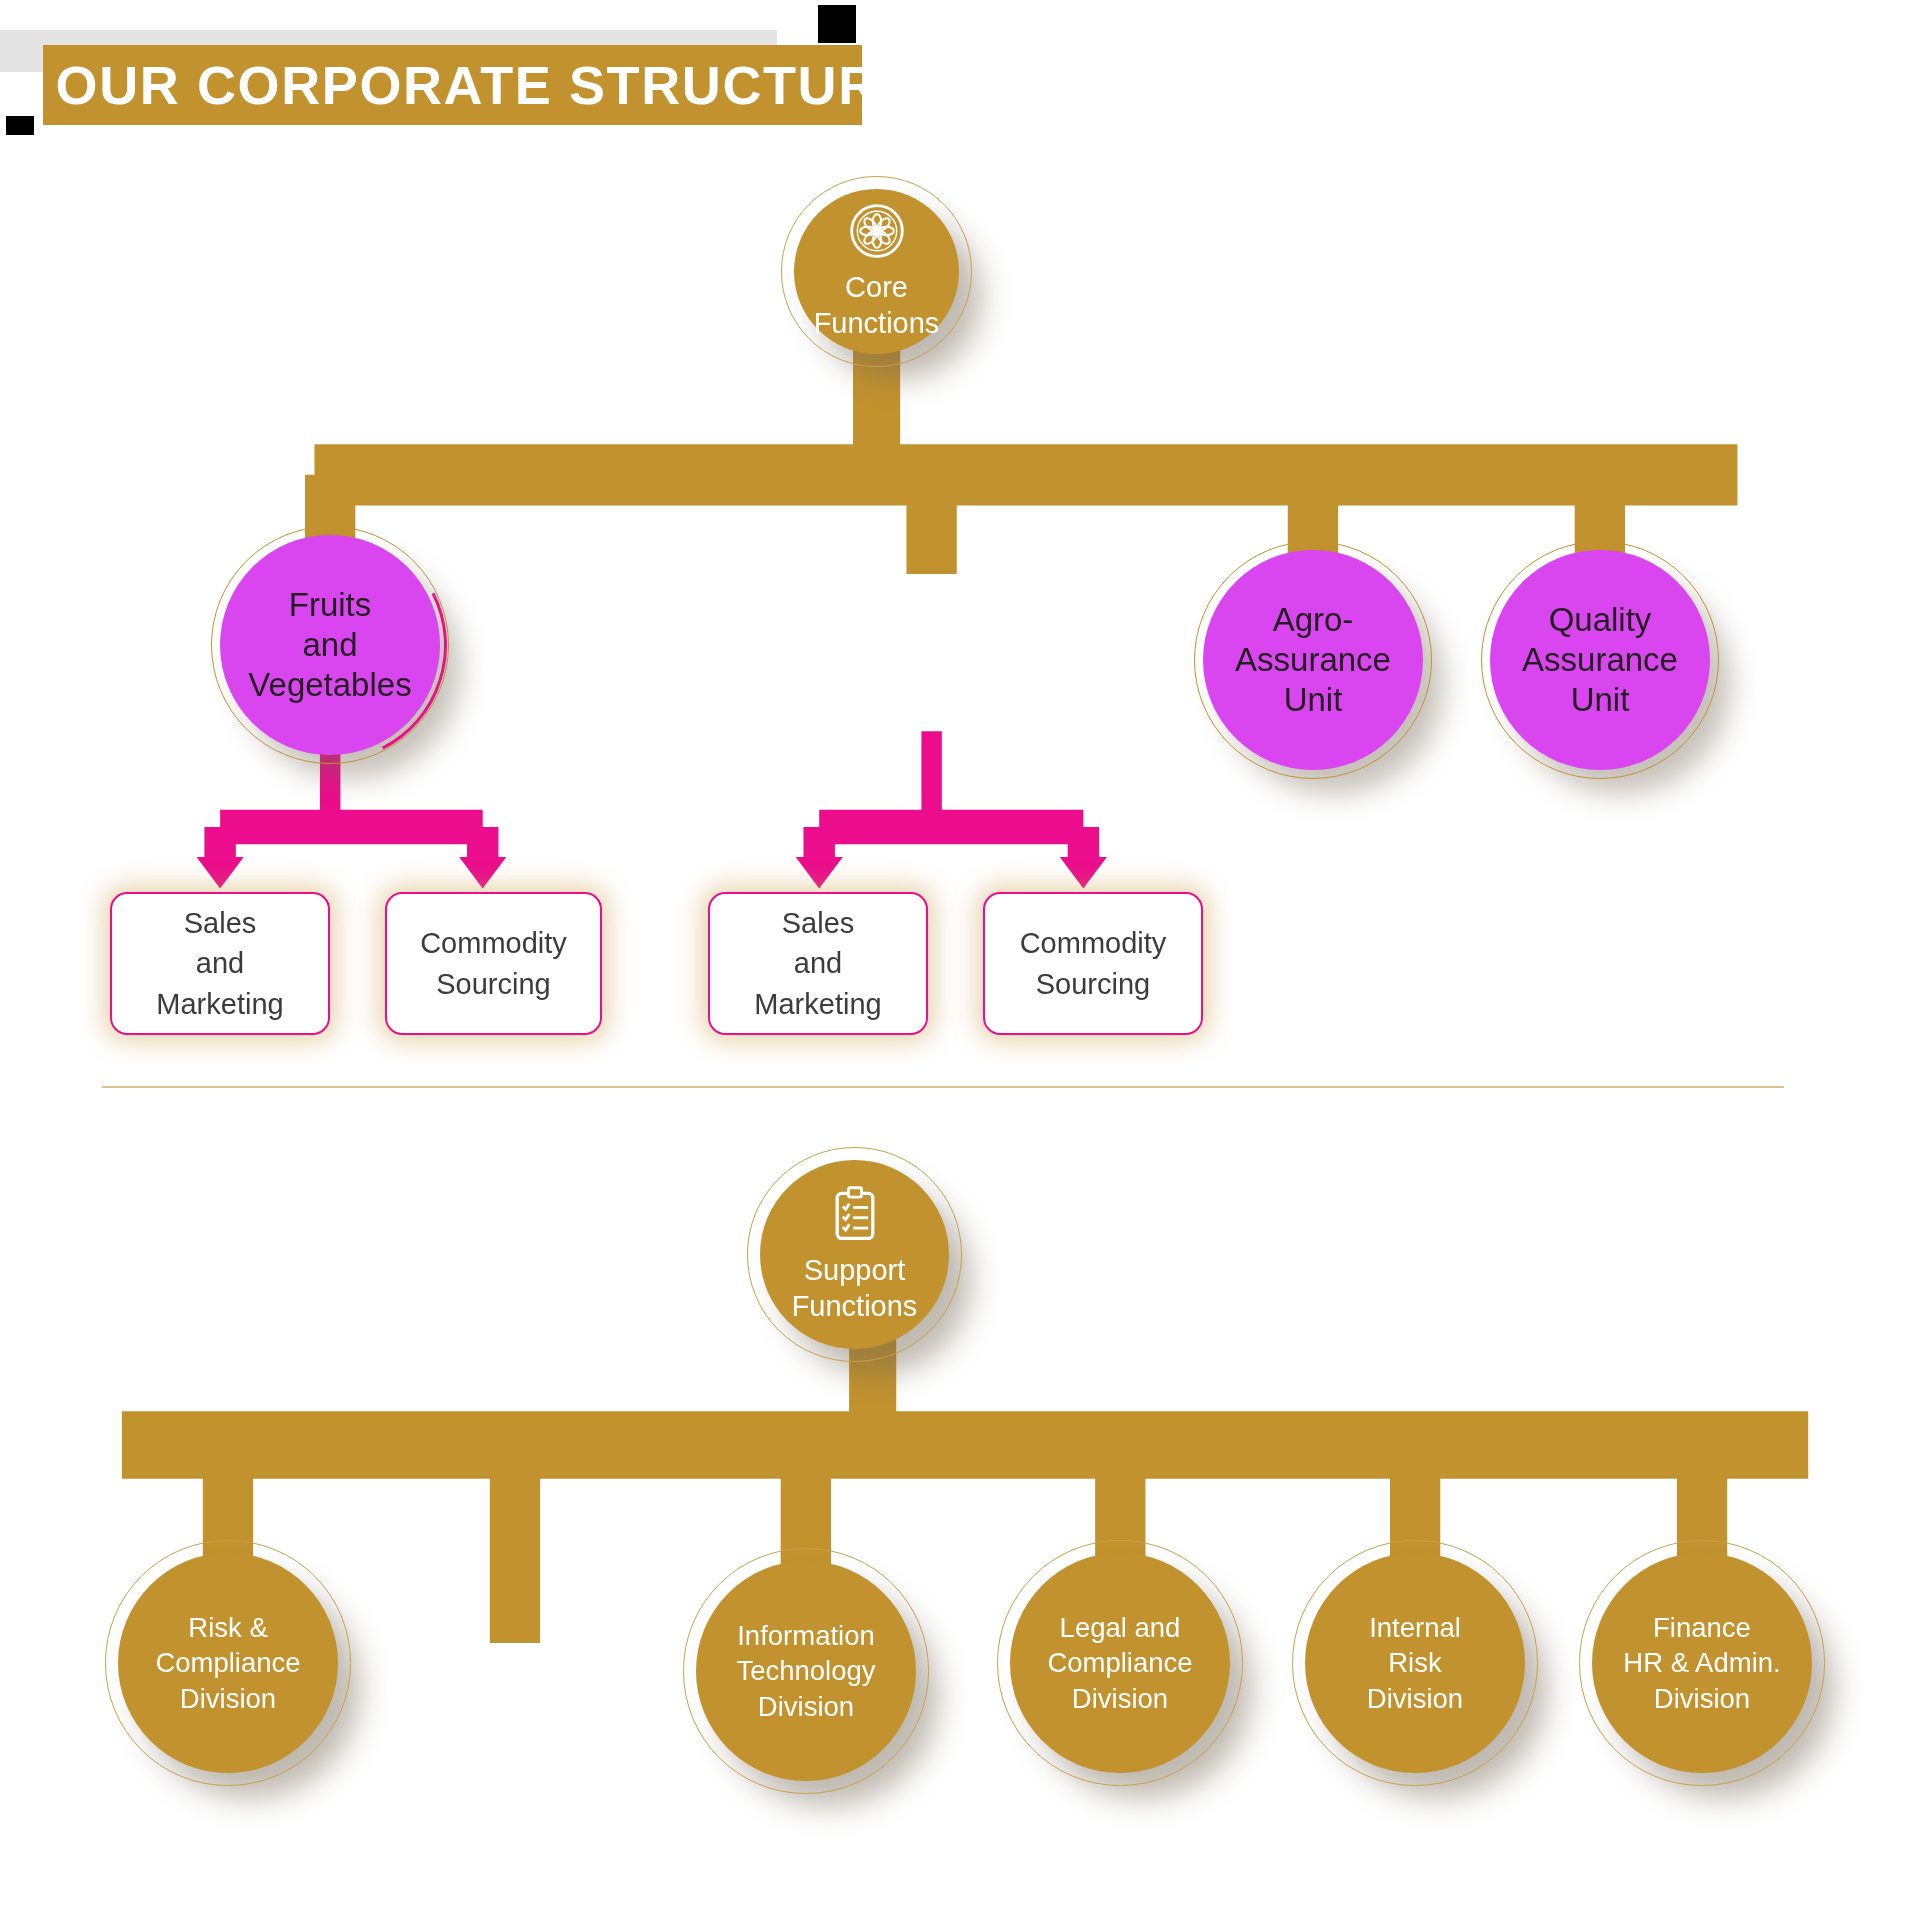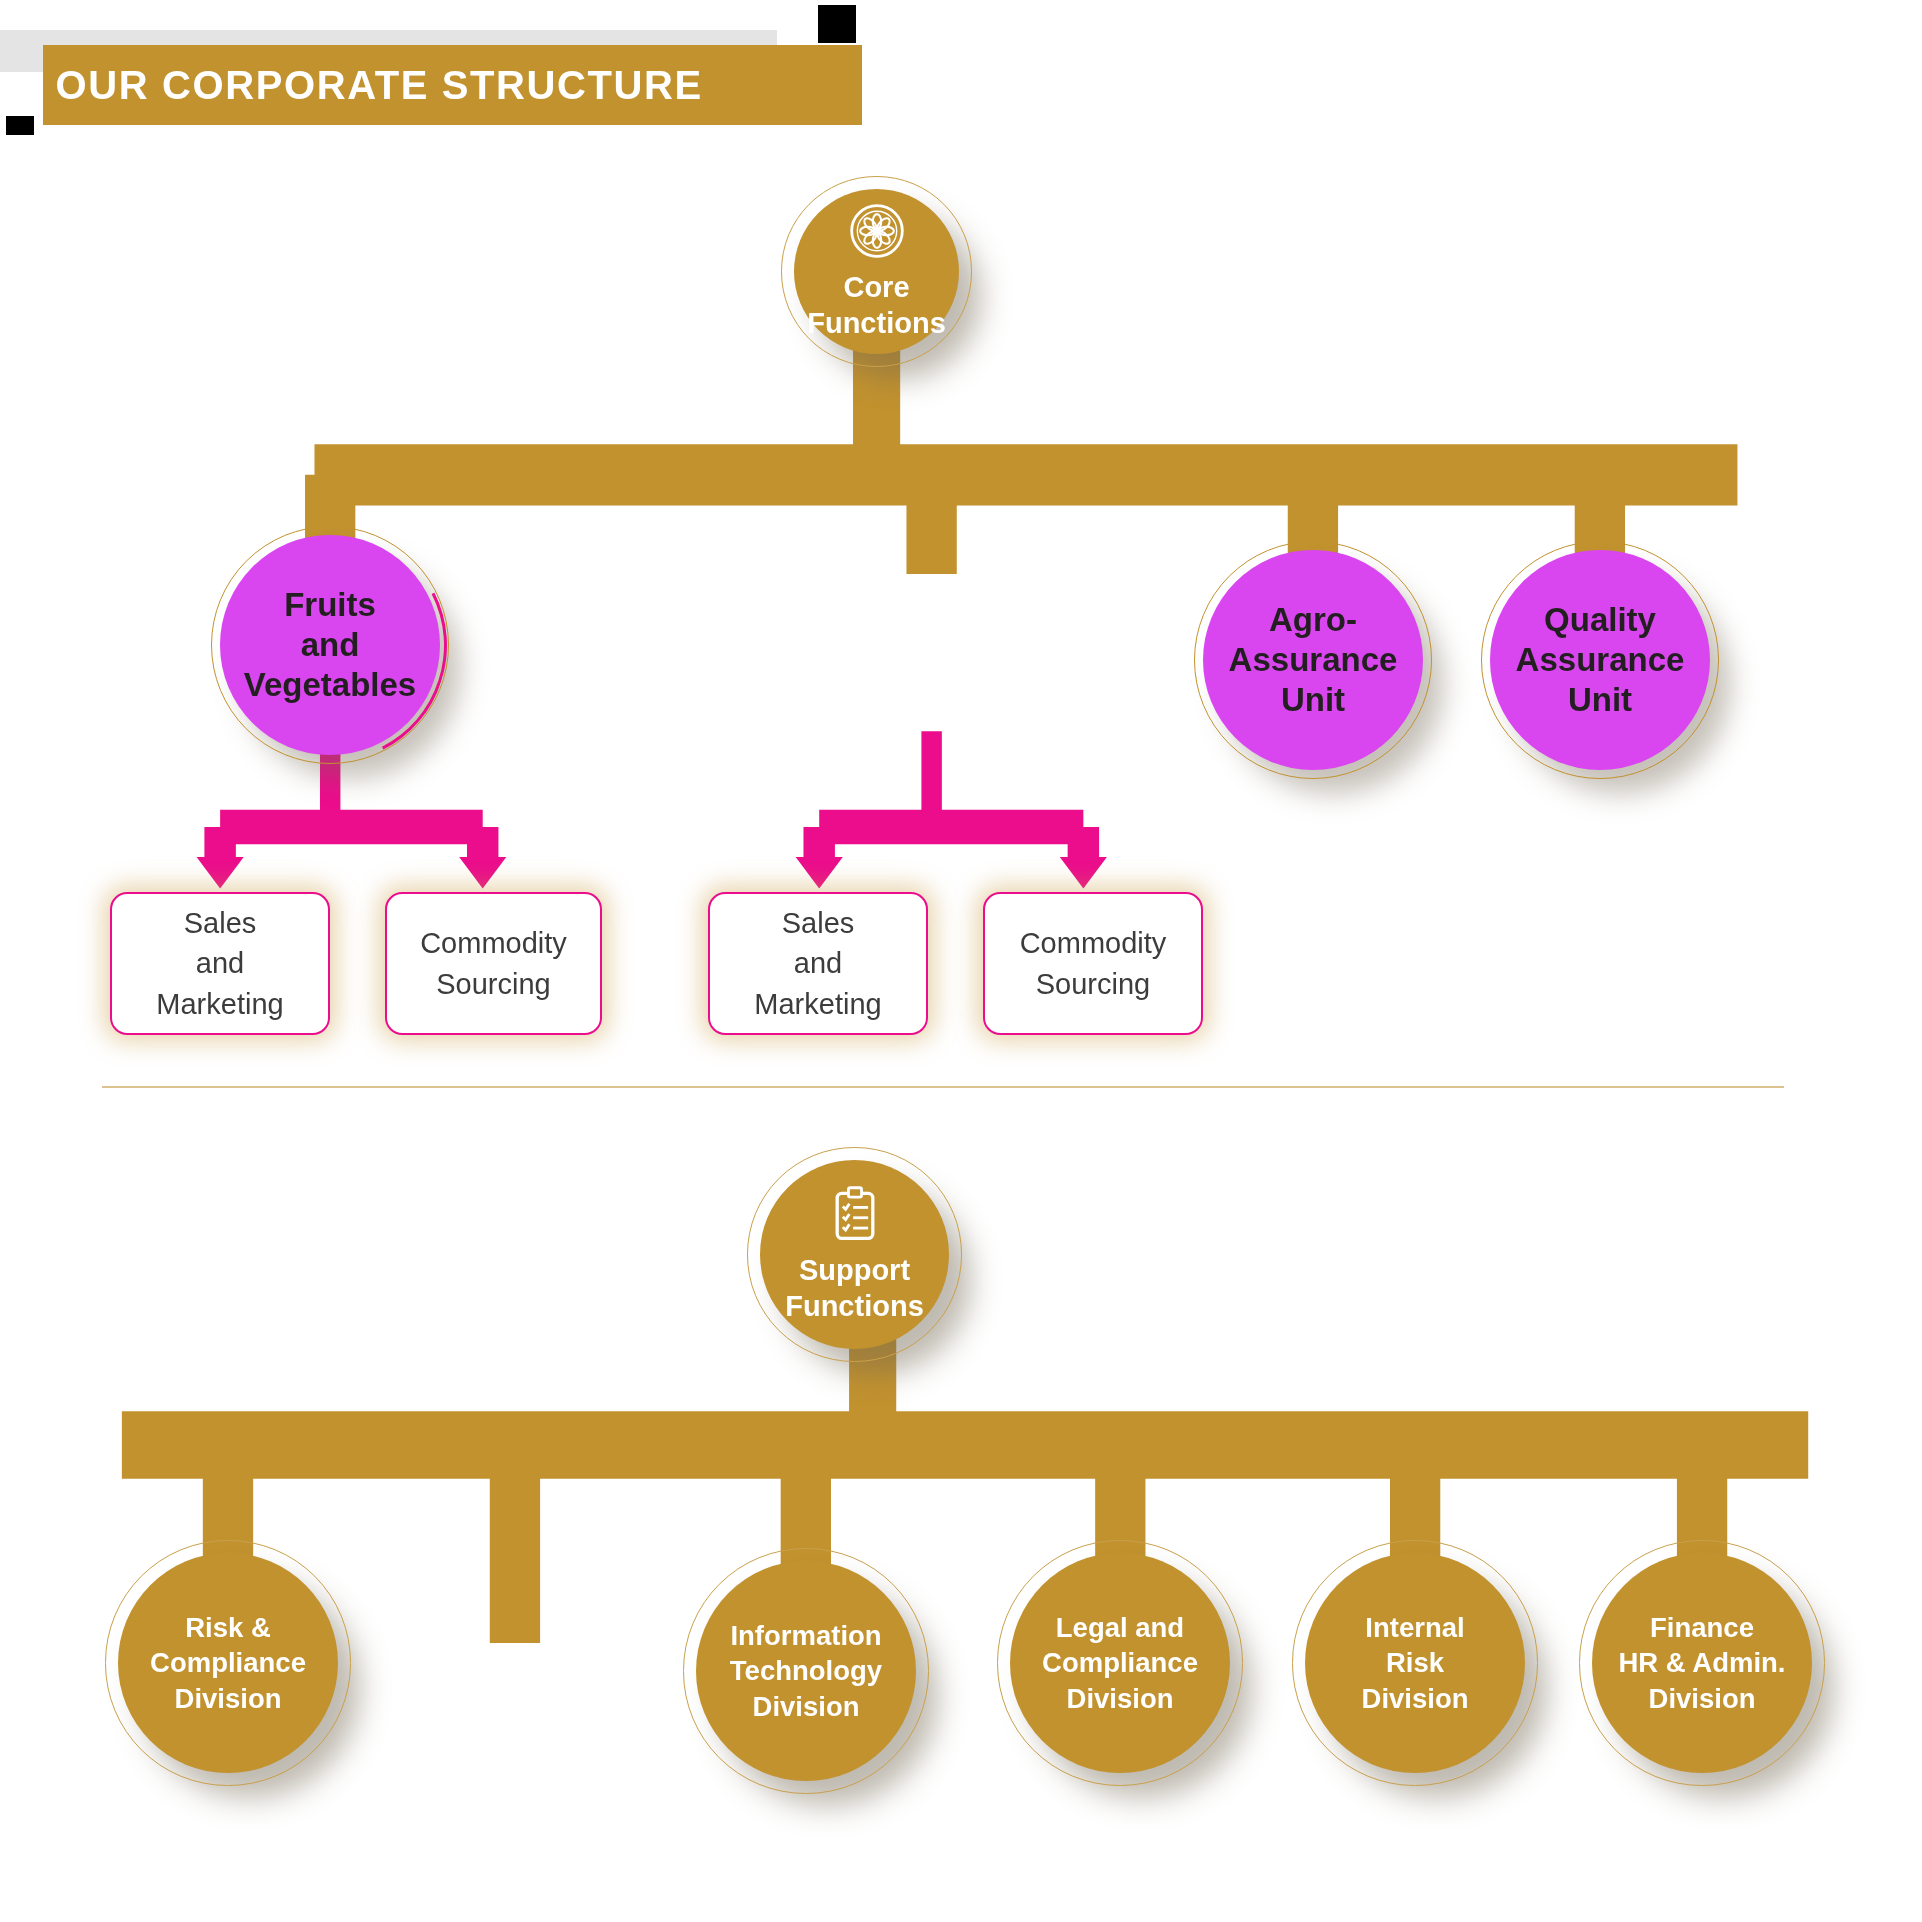--- a/index.html
+++ b/index.html
@@ -15,21 +15,21 @@
   
   .gray-band { position: absolute; left: 0; top: 30px; width: 777px; height: 42px; background: #e4e4e4; }
   .black-sq-1 { position: absolute; left: 818px; top: 4.7px; width: 38px; height: 38px; background: #000; }
   .black-sq-2 { position: absolute; left: 6.3px; top: 116px; width: 28px; height: 19px; background: #000; }
 
   
   .title-bar {
     position: absolute; left: 43px; top: 45px; width: 819px; height: 80px;
     background: #c2922f; display: flex; align-items: center; box-sizing: border-box; padding-left: 12.6px;
   }
-  .title-text { color: #ffffff; font-size: 40px; font-weight: bold; letter-spacing: 1.6px; white-space: nowrap; }
+  .title-text { color: #ffffff; font-size: 54px; font-weight: bold; letter-spacing: 1.6px; white-space: nowrap; }
 
   
   .connectors { position: absolute; left: 0; top: 0; z-index: 1; }
 
   
   .circle {
     position: absolute; border-radius: 50%; box-sizing: border-box;
     display: flex; flex-direction: column; align-items: center; justify-content: center;
     text-align: center; z-index: 2;
   }
@@ -37,21 +37,21 @@
     content: ""; position: absolute; inset: -12.6px; border: 1.6px solid #c9a04b; border-radius: 50%;
   }
   .gold-circle { background: #c2922f; color: #ffffff; box-shadow: 22px 25px 30px rgba(112,101,80,0.45); }
   .gray-circle { background: #d946ef; color: #231f20; box-shadow: 20.4px 23.6px 28px rgba(112,101,80,0.40); }
   .gray-circle::before { inset: -9.4px; border: 1.6px solid #c2922f; }
   .pink-arc::after {
     content: ""; position: absolute; inset: -6.3px; border-radius: 50%;
     border: 3.9px solid transparent; border-right-color: #eb0d8c; transform: rotate(18deg);
   }
 
-  .node-label { white-space: pre-line; font-weight: bold; position: relative; z-index: 3; }
+  .node-label { white-space: pre-line; font-weight: normal; position: relative; z-index: 3; }
   .label-lg { font-size: 33px; line-height: 1.22; }
   .label-md { font-size: 29px; line-height: 1.25; }
   .label-sm { font-size: 27.5px; line-height: 1.28; }
 
   .node-icon { width: 60px; height: 60px; margin-bottom: 7.9px; position: relative; z-index: 3; }
 
   
   .sub-box {
     position: absolute; background: #ffffff; border: 2.4px solid #eb0d8c; border-radius: 17.3px;
     display: flex; align-items: center; justify-content: center; text-align: center;

